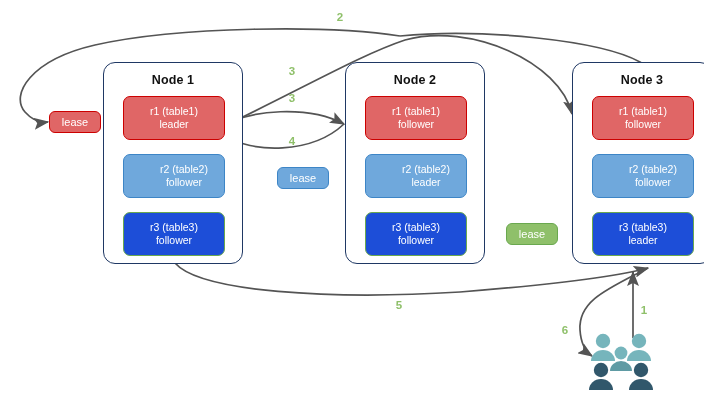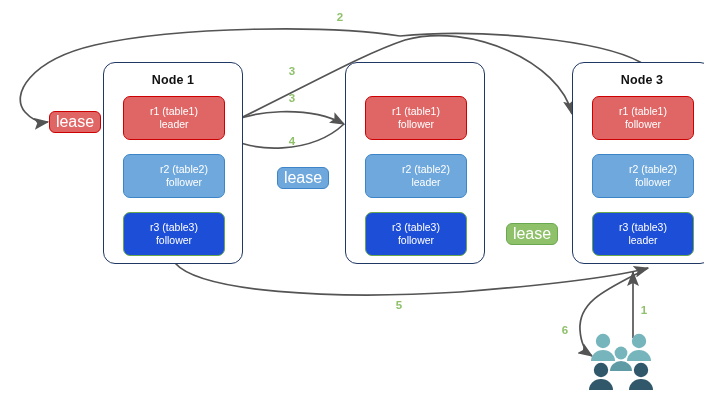--- a/index.html
+++ b/index.html
@@ -64,21 +64,21 @@
   .lease {
     position: absolute;
     box-sizing: border-box;
     border-radius: 6px;
     border-width: 1.4px;
     border-style: solid;
     display: flex;
     align-items: center;
     justify-content: center;
     color: #ffffff;
-    font-size: 16px;
+    font-size: 11px;
     white-space: nowrap;
   }
   .lease-red   { background: #e06666; border-color: #cc0000; }
   .lease-blue  { background: #6fa8dc; border-color: #3d85c6; }
   .lease-green { background: #8fc06a; border-color: #6aa84f; }
 
   .edge-label {
     position: absolute;
     color: #8fc06a;
     font-size: 11.5px;
@@ -133,20 +133,21 @@
       <span class="ln">r2 (table2)</span>
       <span class="ln">follower</span>
     </div>
     <div class="replica rep-green" style="left:19px; top:149px; width:102px; height:44px;">
       <span class="ln">r3 (table3)</span>
       <span class="ln">follower</span>
     </div>
   </div>
 
   <div class="node-box" style="left:345px; top:62px; width:140px; height:202px;">
+    <div class="node-title">Node 2</div>
     <div class="replica rep-red" style="left:19px; top:33px; width:102px; height:44px;">
       <span class="ln">r1 (table1)</span>
       <span class="ln">follower</span>
     </div>
     <div class="replica rep-blue" style="left:19px; top:91px; width:102px; height:44px;">
       <span class="ln">r2 (table2)</span>
       <span class="ln">leader</span>
     </div>
     <div class="replica rep-green" style="left:19px; top:149px; width:102px; height:44px;">
       <span class="ln">r3 (table3)</span>

